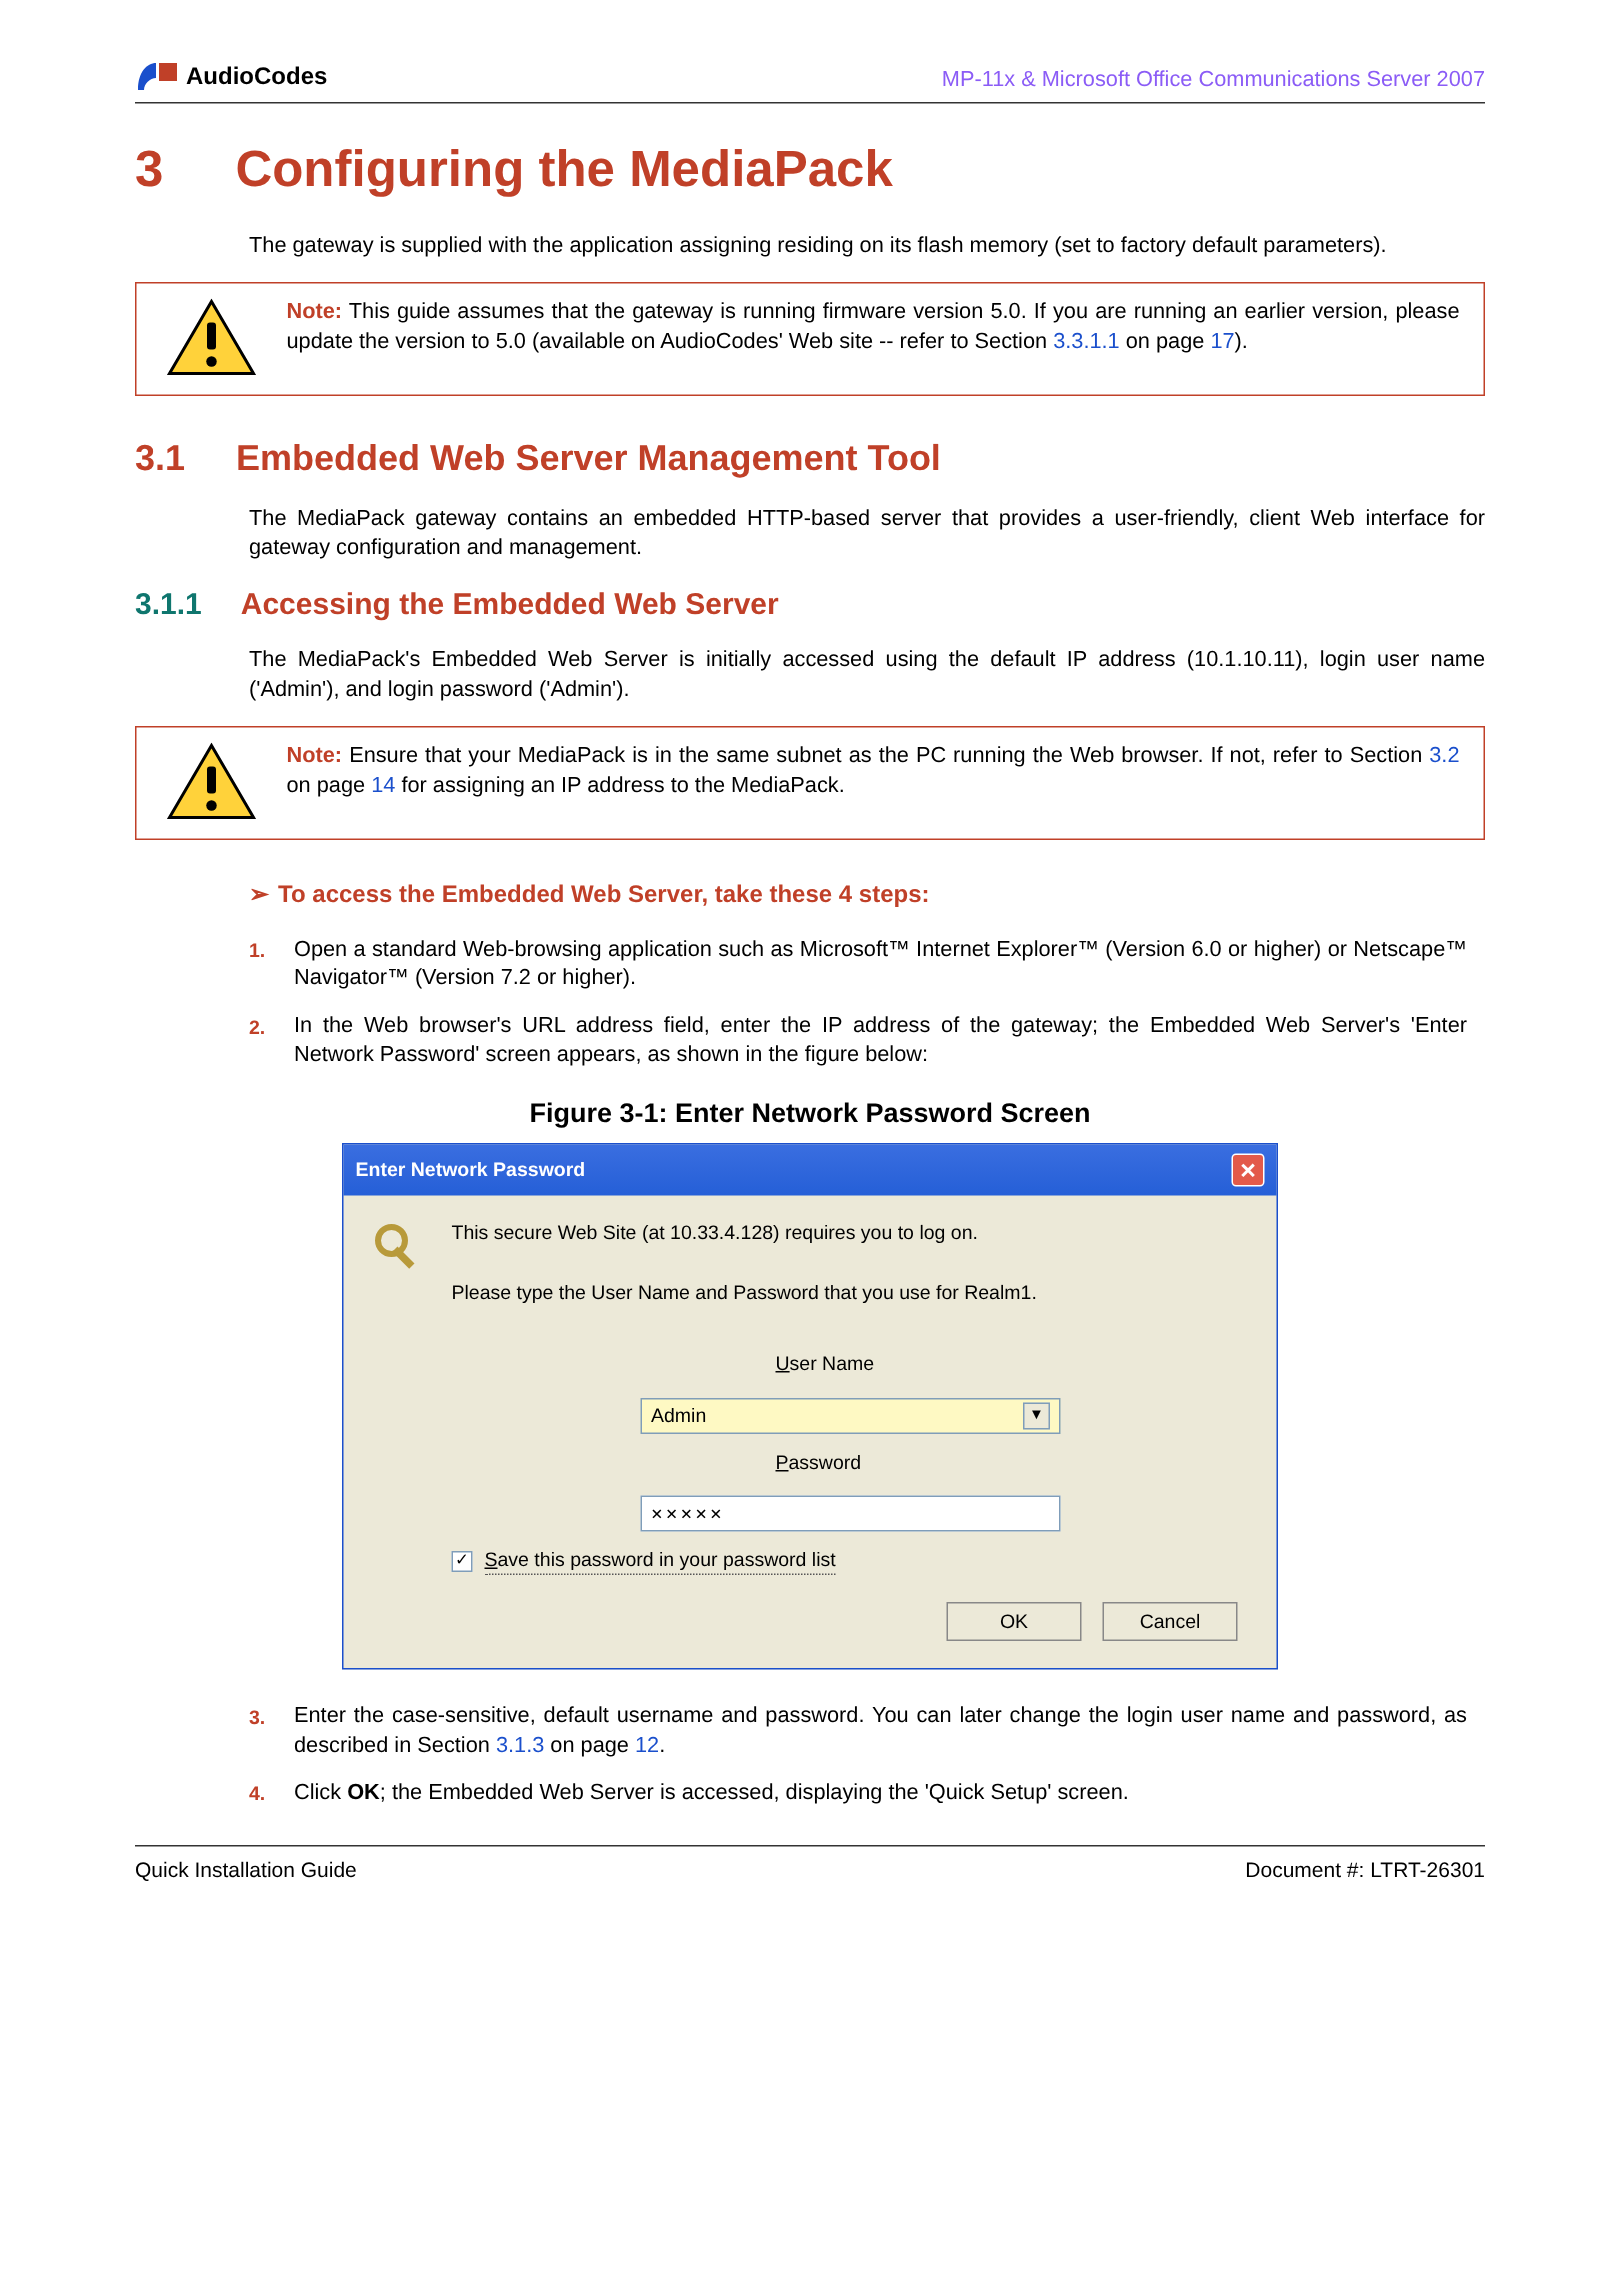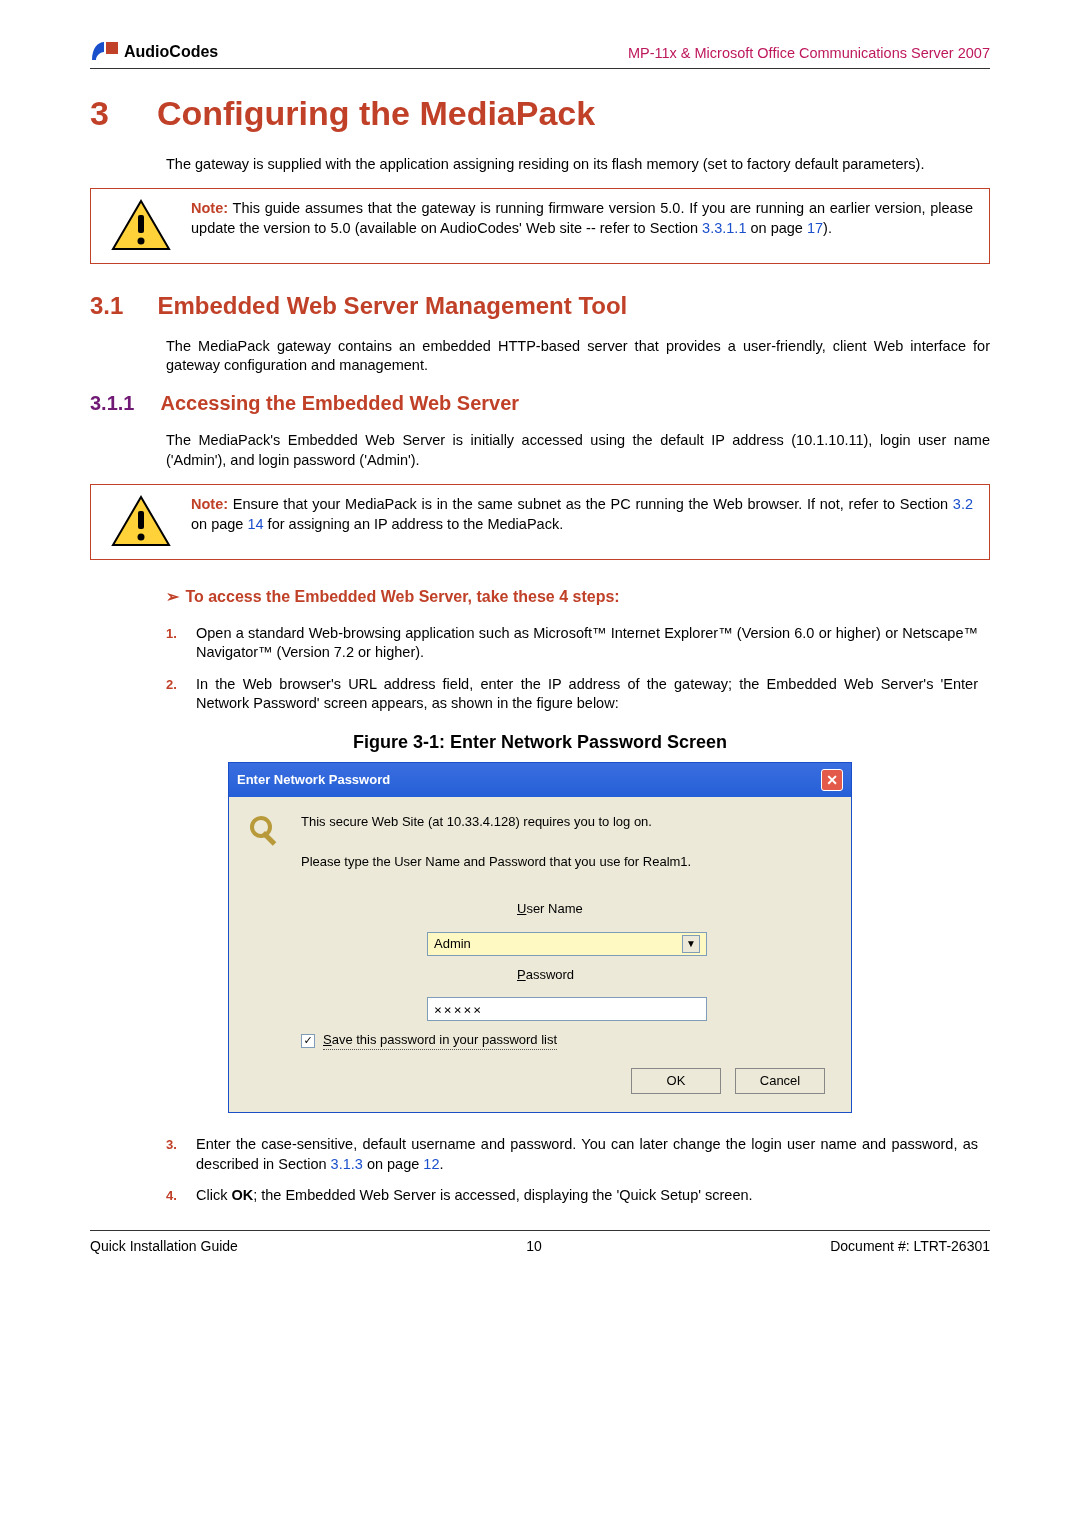--- a/index.html
+++ b/index.html
@@ -27,21 +27,21 @@
     font-weight: bold;
     font-size: 16px;
     color: #000;
   }
   .logo-mark {
     display: inline-flex;
     margin-right: 4px;
   }
   .header-right {
     font-size: 14.5px;
-    color: #be185d;
+    color: #8b5cf6;
   }
   .h1-row { display: flex; gap: 48px; margin-bottom: 18px; }
   .h1-num { font-size: 34px; font-weight: bold; color: #c04028; }
   .h1-title { font-size: 34px; font-weight: bold; color: #c04028; }
   .body-p { margin: 0 0 14px 76px; text-align: justify; }
   .note-box {
     border: 1.2px solid #c04028;
     margin: 10px 0 26px 0;
     display: flex;
     align-items: flex-start;
@@ -56,21 +56,21 @@
   .note-text-cell {
     padding: 10px 16px 10px 0;
     font-size: 14.5px;
     text-align: justify;
   }
   .note-label { color: #c04028; font-weight: bold; }
   .h2-row { display: flex; gap: 34px; margin: 8px 0 14px 0; }
   .h2-num { font-size: 24px; font-weight: bold; color: #c04028; }
   .h2-title { font-size: 24px; font-weight: bold; color: #c04028; }
   .h3-row { display: flex; gap: 26px; margin: 8px 0 14px 0; }
-  .h3-num { font-size: 20px; font-weight: bold; color: #701a75; text-align: center; }
+  .h3-num { font-size: 20px; font-weight: bold; color: #0f766e; text-align: center; }
   .h3-title { font-size: 20px; font-weight: bold; color: #c04028; }
   .proc-title {
     margin: 14px 0 16px 76px;
     color: #c04028;
     font-weight: bold;
     font-size: 16px;
   }
   .proc-title .arrow { font-size: 16px; margin-right: 6px; }
   ol.steps {
     margin: 0 12px 16px 76px;
@@ -292,15 +292,14 @@
   <li>
     <span>Enter the case-sensitive, default username and password. You can later change the login user name and password, as described in Section </span><a class="ref">3.1.3</a><span> on page </span><a class="ref">12</a><span>.</span>
   </li>
   <li>
     <span>Click </span><b>OK</b><span>; the Embedded Web Server is accessed, displaying the 'Quick Setup' screen.</span>
   </li>
 </ol>
 
 <div class="footer-row">
   <div>Quick Installation Guide</div>
-  <div class="footer-center">10</div>
   <div><span>Document #</span><span>: LTRT-26301</span></div>
 </div>
 
 </body></html>

